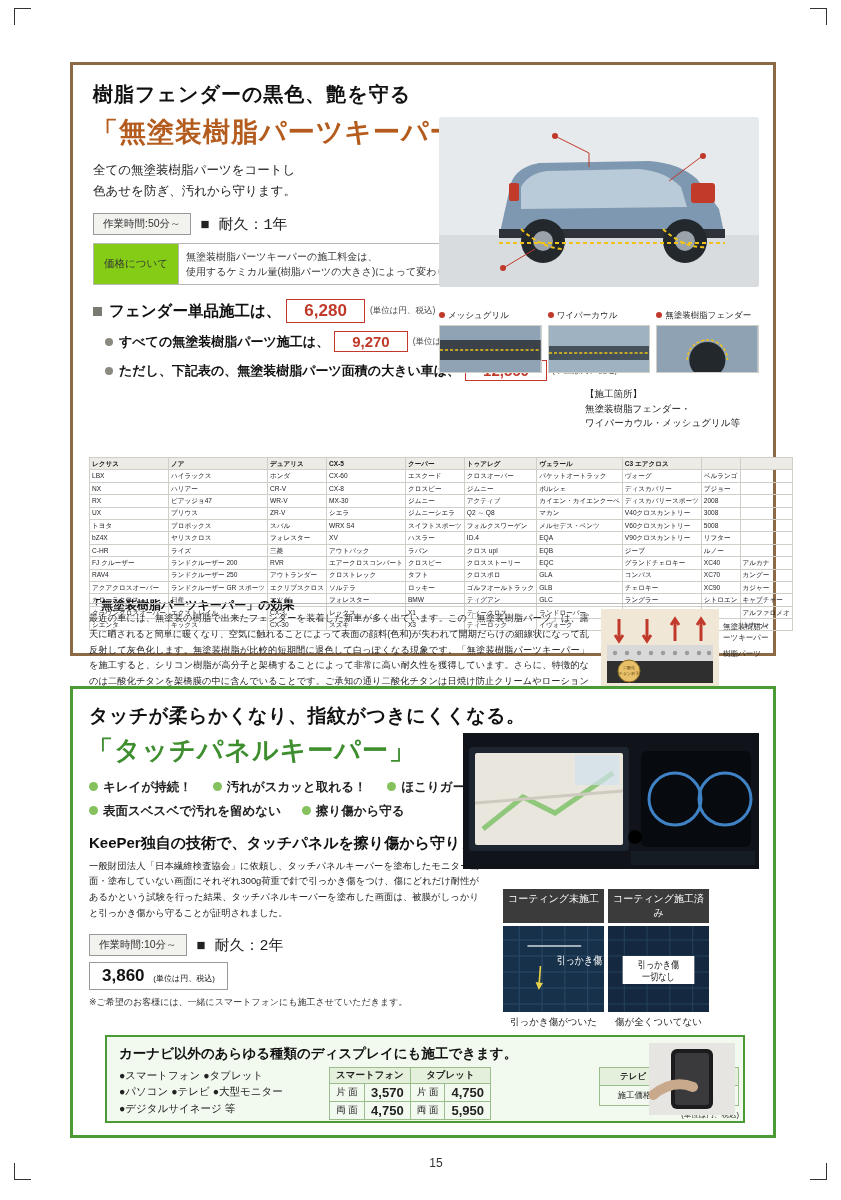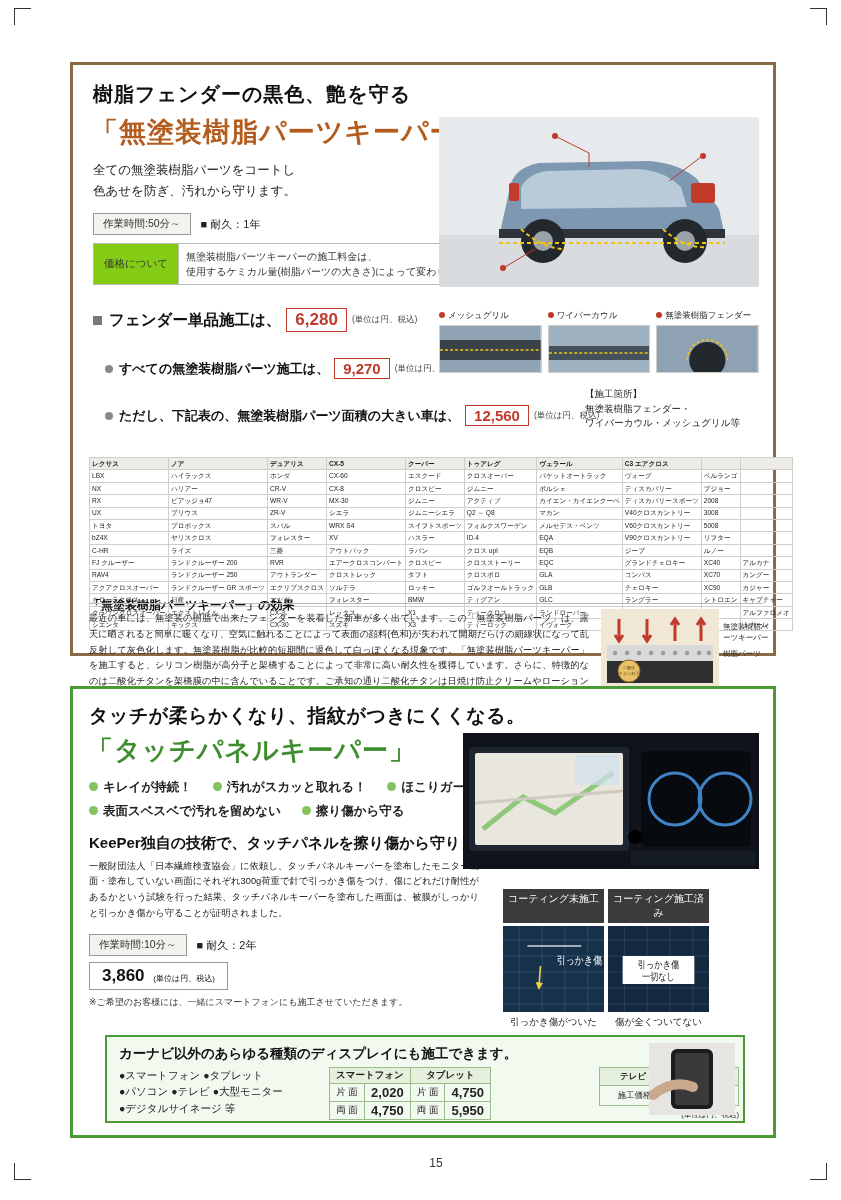--- a/index.html
+++ b/index.html
@@ -24,29 +24,29 @@
   .sec1{position:absolute;left:70px;top:62px;width:706px;height:594px;
         border:3px solid #8b6a45;background:#fff;box-sizing:border-box;}
   .sec1 .inner{position:absolute;left:0;top:0;right:0;bottom:0;padding:14px 16px;}
 
   .h1{font-size:20px;font-weight:bold;letter-spacing:1px;color:#111;margin:2px 0 6px 4px;}
   .h2{font-size:27px;font-weight:bold;color:#b45c1e;letter-spacing:1px;margin:0 0 10px 2px;}
   .lead{font-size:12.5px;line-height:1.65;color:#222;margin-left:4px;}
 
   .pill-row{display:flex;align-items:center;gap:10px;margin:12px 0 0 4px;}
   .pill{border:1px solid #999;background:#f2f2ef;font-size:10.5px;padding:3px 9px;color:#333;}
-  .durab{font-size:11px;color:#222;}
+  .durab{font-size:15px;color:#222;font-family:Liberation Mono, monospace;}
 
   .pricebox{display:flex;margin:8px 0 0 4px;width:440px;border:1px solid #b9b9b3;}
   .pricebox .lab{width:84px;background:#84cc16;font-size:10.5px;display:flex;align-items:center;justify-content:center;color:#333;border-right:1px solid #b9b9b3;}
   .pricebox .txt{flex:1;font-size:10px;line-height:1.5;padding:5px 7px;color:#333;}
 
   .bullet-sq{display:inline-block;width:9px;height:9px;background:#7a7a72;margin-right:7px;vertical-align:1px;}
   .line-main{font-size:15.5px;font-weight:bold;margin:14px 0 0 4px;color:#111;display:flex;align-items:center;}
-  .boxnum{border:1px solid #c0392b;color:#c0392b;font-weight:bold;font-size:17px;padding:1px 8px;margin:9px 5px;}
+  .boxnum{border:1px solid #c0392b;color:#c0392b;font-weight:bold;font-size:17px;padding:1px 17px;margin:0 5px;}
   .unit{font-size:8.5px;color:#444;font-weight:normal;}
 
   .dot{display:inline-block;width:8px;height:8px;border-radius:50%;background:#8a8a80;margin-right:6px;vertical-align:1px;}
   .line-sub{font-size:13px;font-weight:bold;margin:8px 0 0 16px;color:#111;display:flex;align-items:center;}
 
   .noteblock{position:absolute;right:16px;top:322px;width:172px;font-size:9.5px;line-height:1.55;color:#222;}
 
   
   .carimg{position:absolute;right:14px;top:52px;width:320px;height:170px;border-radius:3px;overflow:hidden;background:linear-gradient(180deg,#eceef0 0%,#e2e5e8 55%,#d8dbde 100%);}
   .thumbs{position:absolute;right:14px;top:245px;width:320px;}
@@ -539,21 +539,21 @@
       </div>
 
       <table class="gbtable">
         <tbody>
             <tr>
           <th colspan="2">スマートフォン</th>
           <th colspan="2">タブレット</th>
         </tr>
         <tr>
           <td>片 面</td>
-          <td class="num">2,020</td>
+          <td class="num">3,570</td>
           <td>片 面</td>
           <td class="num">4,750</td>
         </tr>
         <tr>
           <td>両 面</td>
           <td class="num">4,750</td>
           <td>両 面</td>
           <td class="num">5,950</td>
         </tr>
       </tbody>

